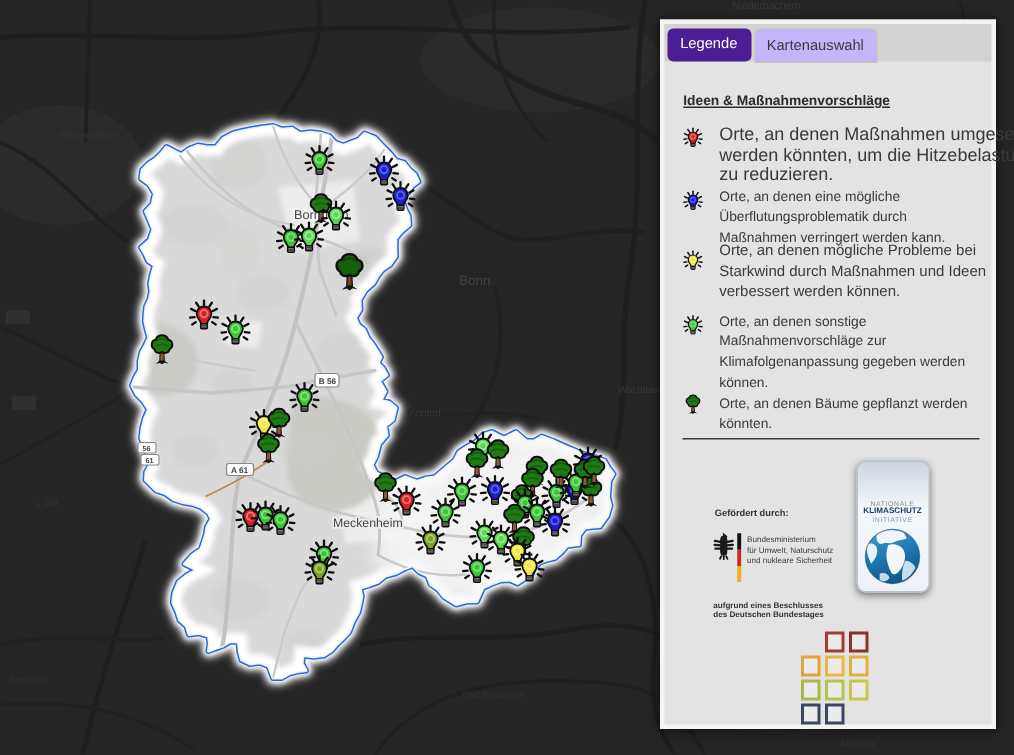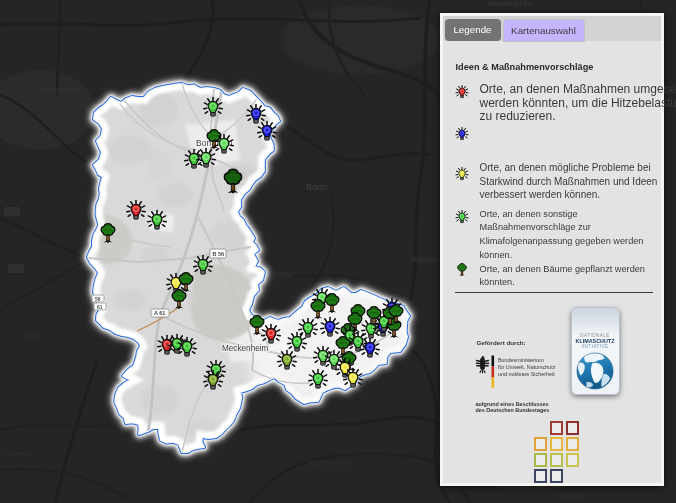--- a/index.html
+++ b/index.html
@@ -192,30 +192,31 @@
 <use href="#bulb" transform="translate(287,362) scale(0.8)" style="--c:#7aa32c;--h:#b9d46e"></use>
 <use href="#bulb" transform="translate(323,358) scale(0.8)" style="--c:#5ad653;--h:#a8efa2"></use>
 <use href="#bulb" transform="translate(334,362) scale(0.8)" style="--c:#5ad653;--h:#a8efa2"></use>
 <use href="#bulb" transform="translate(345,370) scale(0.8)" style="--c:#efe73a;--h:#f9f5a0"></use>
 <use href="#bulb" transform="translate(318,381) scale(0.8)" style="--c:#3dc437;--h:#8ae884"></use>
 <use href="#bulb" transform="translate(353,380) scale(0.8)" style="--c:#efe73a;--h:#f9f5a0"></use>
 </svg>
 
 <div style="position:absolute;left:439.5px;top:13px;width:218px;height:467px;background:#e3e3e3;border:3px solid #f6f4f1;box-shadow:0 1px 7px rgba(0,0,0,0.65)">
   <div style="position:absolute;left:0;top:0;width:100%;height:25px;background:#d2d2d2"></div>
-  <div style="position:absolute;left:2px;top:3px;width:56px;height:22px;background:#737373;border-radius:4px;color:#fff;font-size:9.8px;text-align:center;line-height:22px">Legende</div>
+  <div style="position:absolute;left:2px;top:3px;width:56px;height:22px;background:#4c1d95;border-radius:4px;color:#fff;font-size:9.8px;text-align:center;line-height:22px">Legende</div>
   <div style="position:absolute;left:60px;top:3px;width:80px;height:21px;background:#c4b5fd;border:1px solid #c2c2c2;border-radius:4px 4px 0 0;color:#3c3c3c;font-size:9.8px;text-align:center;line-height:21px">Kartenauswahl</div>
-  <div style="position:absolute;left:13px;top:46px;font-size:9.2px;font-weight:bold;color:#2b2b2b;">Ideen &amp; Maßnahmenvorschläge</div>
+  <div style="position:absolute;left:13px;top:46px;font-size:9.2px;font-weight:bold;color:#2b2b2b;text-decoration:underline">Ideen &amp; Maßnahmenvorschläge</div>
   <div style="position:absolute;left:8px;top:66px;width:22px;text-align:center"><svg width="20" height="20" viewBox="-10 -11 20 20">
         <use href="#bulb" transform="scale(0.52)" style="--c:#d92121;--h:#f08080"></use>
       </svg></div>
     <div style="position:absolute;left:37px;top:67px;font-size:12px;line-height:13.7px;color:#3a3a3a;white-space:nowrap">Orte, an denen Maßnahmen umgesetzt<br>werden könnten, um die Hitzebelastung<br>zu reduzieren.</div>
   <div style="position:absolute;left:8px;top:108px;width:22px;text-align:center"><svg width="20" height="20" viewBox="-10 -11 20 20">
         <use href="#bulb" transform="scale(0.52)" style="--c:#1c1cd8;--h:#6a6aef"></use>
       </svg></div>
+    <div style="position:absolute;left:37px;top:108.5px;font-size:9.2px;line-height:13.7px;color:#3a3a3a;white-space:nowrap">Orte, an denen eine mögliche<br>Überflutungsproblematik durch<br>Maßnahmen verringert werden kann.</div>
   <div style="position:absolute;left:8px;top:148px;width:22px;text-align:center"><svg width="20" height="20" viewBox="-10 -11 20 20">
         <use href="#bulb" transform="scale(0.52)" style="--c:#efe73a;--h:#f9f5a0"></use>
       </svg></div>
     <div style="position:absolute;left:37px;top:145px;font-size:10px;line-height:13.7px;color:#3a3a3a;white-space:nowrap">Orte, an denen mögliche Probleme bei<br>Starkwind durch Maßnahmen und Ideen<br>verbessert werden können.</div>
   <div style="position:absolute;left:8px;top:191px;width:22px;text-align:center"><svg width="20" height="20" viewBox="-10 -11 20 20">
         <use href="#bulb" transform="scale(0.52)" style="--c:#3dc437;--h:#8ae884"></use>
       </svg></div>
     <div style="position:absolute;left:37px;top:191.5px;font-size:9.2px;line-height:13.7px;color:#3a3a3a;white-space:nowrap">Orte, an denen sonstige<br>Maßnahmenvorschläge zur<br>Klimafolgenanpassung gegeben werden<br>können.</div>
   <div style="position:absolute;left:8px;top:243px;width:22px;text-align:center"><svg width="20" height="20" viewBox="-10 -12.5 20 20">
         <use href="#tree" transform="scale(0.52)"></use>

